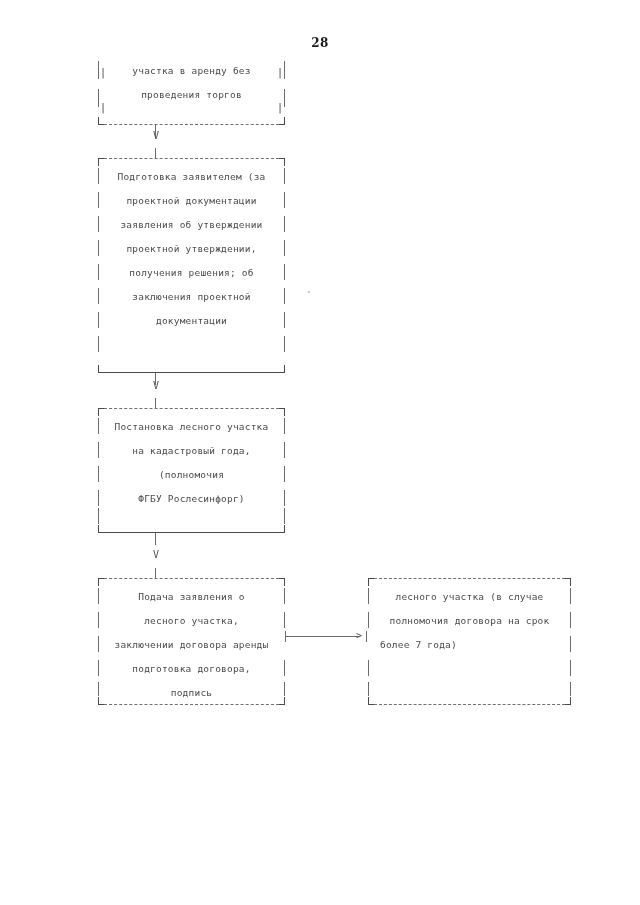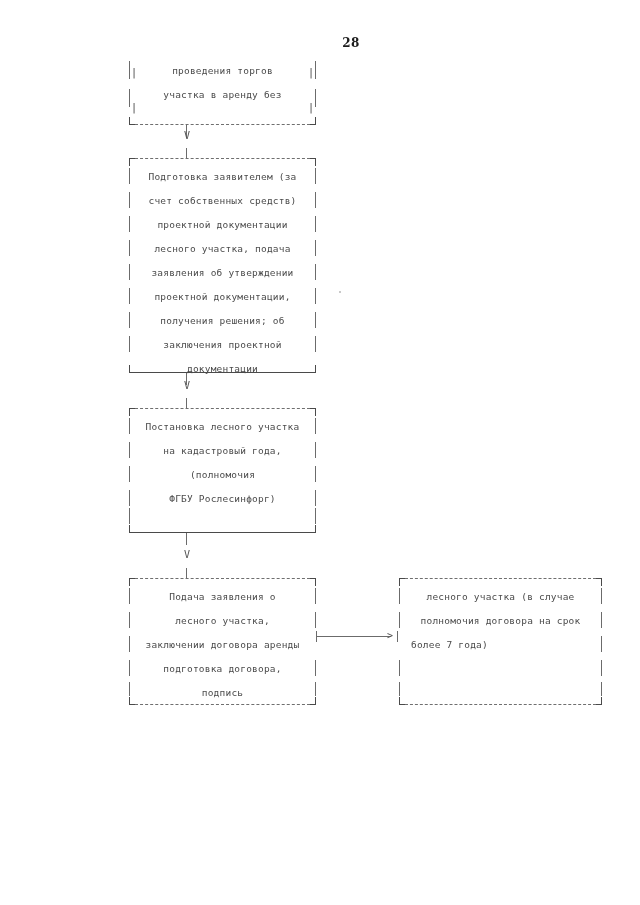--- a/index.html
+++ b/index.html
@@ -4,21 +4,21 @@
 <style>
   html,body{margin:0;padding:0;}
   body{
     width:640px;height:905px;
     background:#ffffff;
     font-family:"DejaVu Sans Mono","Liberation Mono",monospace;
     position:relative;
     overflow:hidden;
     -webkit-font-smoothing:none;
   }
-  .page{position:absolute;left:0;top:0;width:520px;height:905px;margin-left:31px;}
+  .page{position:absolute;left:0;top:0;width:520px;height:905px;}
 
   
   .page-number{
     position:absolute;
     left:0;top:36px;width:640px;
     text-align:center;
     font-family:"DejaVu Serif","Liberation Serif",serif;
     font-weight:bold;
     font-size:12px;
     color:#1c1c1c;
@@ -135,22 +135,22 @@
 
     <div class="vbar" style="left:0;top:6px;height:18px;"></div>
     <div class="vbar" style="left:0;top:34px;height:18px;"></div>
     <div class="vbar" style="right:0;top:6px;height:18px;"></div>
     <div class="vbar" style="right:0;top:34px;height:18px;"></div>
 
     <div class="corner bl" style="left:0;bottom:0;"></div>
     <div class="corner br" style="right:0;bottom:0;"></div>
     <div class="hline dashed" style="left:6px;right:6px;bottom:0;"></div>
     <div class="box-text" style="padding-top:4px;">
+      <span class="ln">участка в аренду без</span>
       <span class="ln">проведения торгов</span>
-      <span class="ln">участка в аренду без</span>
     </div>
   </div>
 
   <div class="vconn" style="left:155px;top:125px;height:13px;"></div>
   <div class="vhead" style="left:156px;top:131px;">V</div>
   <div class="vconn" style="left:155px;top:148px;height:10px;"></div>
 
   <div class="box" style="left:98px;top:158px;width:187px;height:215px;">
     <div class="corner tl" style="left:0;top:0;"></div>
     <div class="corner tr" style="right:0;top:0;"></div>
@@ -169,25 +169,23 @@
     <div class="vbar" style="right:0;top:10px;height:16px;"></div>
     <div class="vbar" style="right:0;top:34px;height:16px;"></div>
     <div class="vbar" style="right:0;top:58px;height:16px;"></div>
     <div class="vbar" style="right:0;top:82px;height:16px;"></div>
     <div class="vbar" style="right:0;top:106px;height:16px;"></div>
     <div class="vbar" style="right:0;top:130px;height:16px;"></div>
     <div class="vbar" style="right:0;top:154px;height:16px;"></div>
     <div class="vbar" style="right:0;top:178px;height:16px;"></div>
     <div class="box-text" style="padding-top:7px;">
       <span class="ln">Подготовка заявителем (за</span>
-      <span class="ln">счет собственных средств)</span>
       <span class="ln">проектной документации</span>
-      <span class="ln">лесного участка, подача</span>
       <span class="ln">заявления об утверждении</span>
-      <span class="ln">проектной документации,</span>
+      <span class="ln">проектной утверждении,</span>
       <span class="ln">получения решения; об</span>
       <span class="ln">заключения проектной</span>
       <span class="ln">документации</span>
     </div>
   </div>
 
   <div class="speck" style="left:308px;top:291px;"></div>
 
   <div class="vconn" style="left:155px;top:373px;height:12px;"></div>
   <div class="vhead" style="left:156px;top:381px;">V</div>

